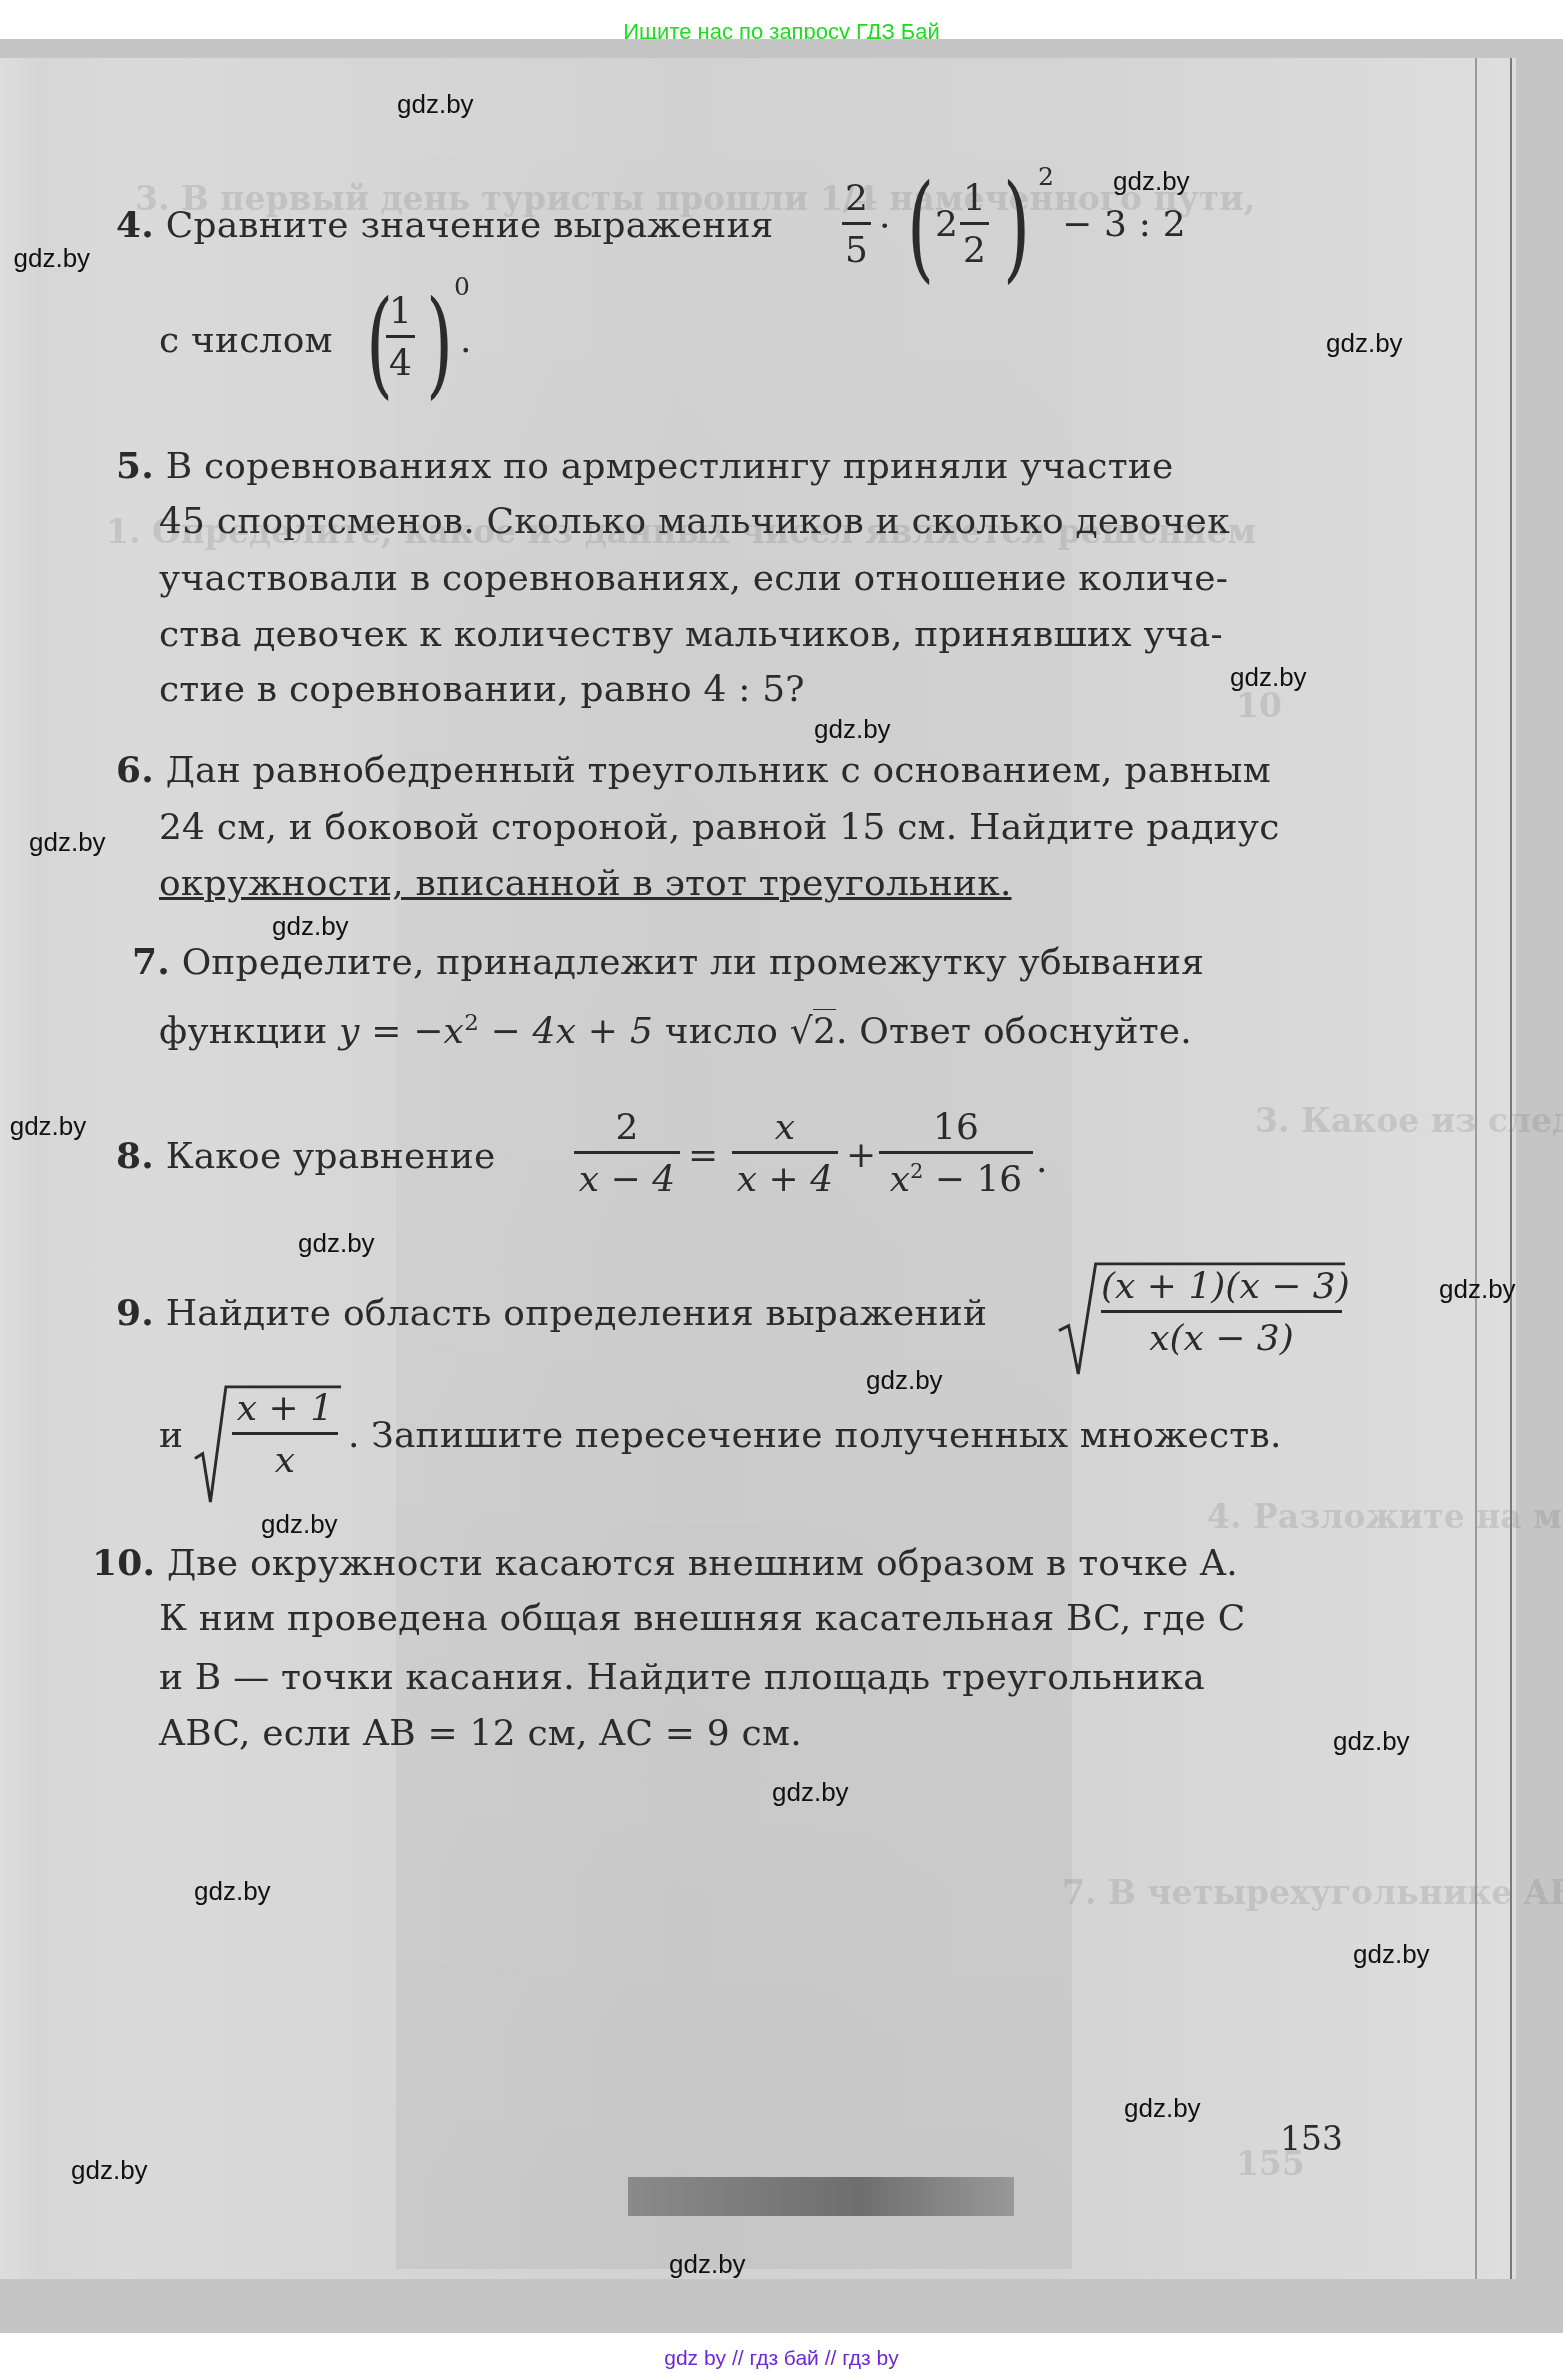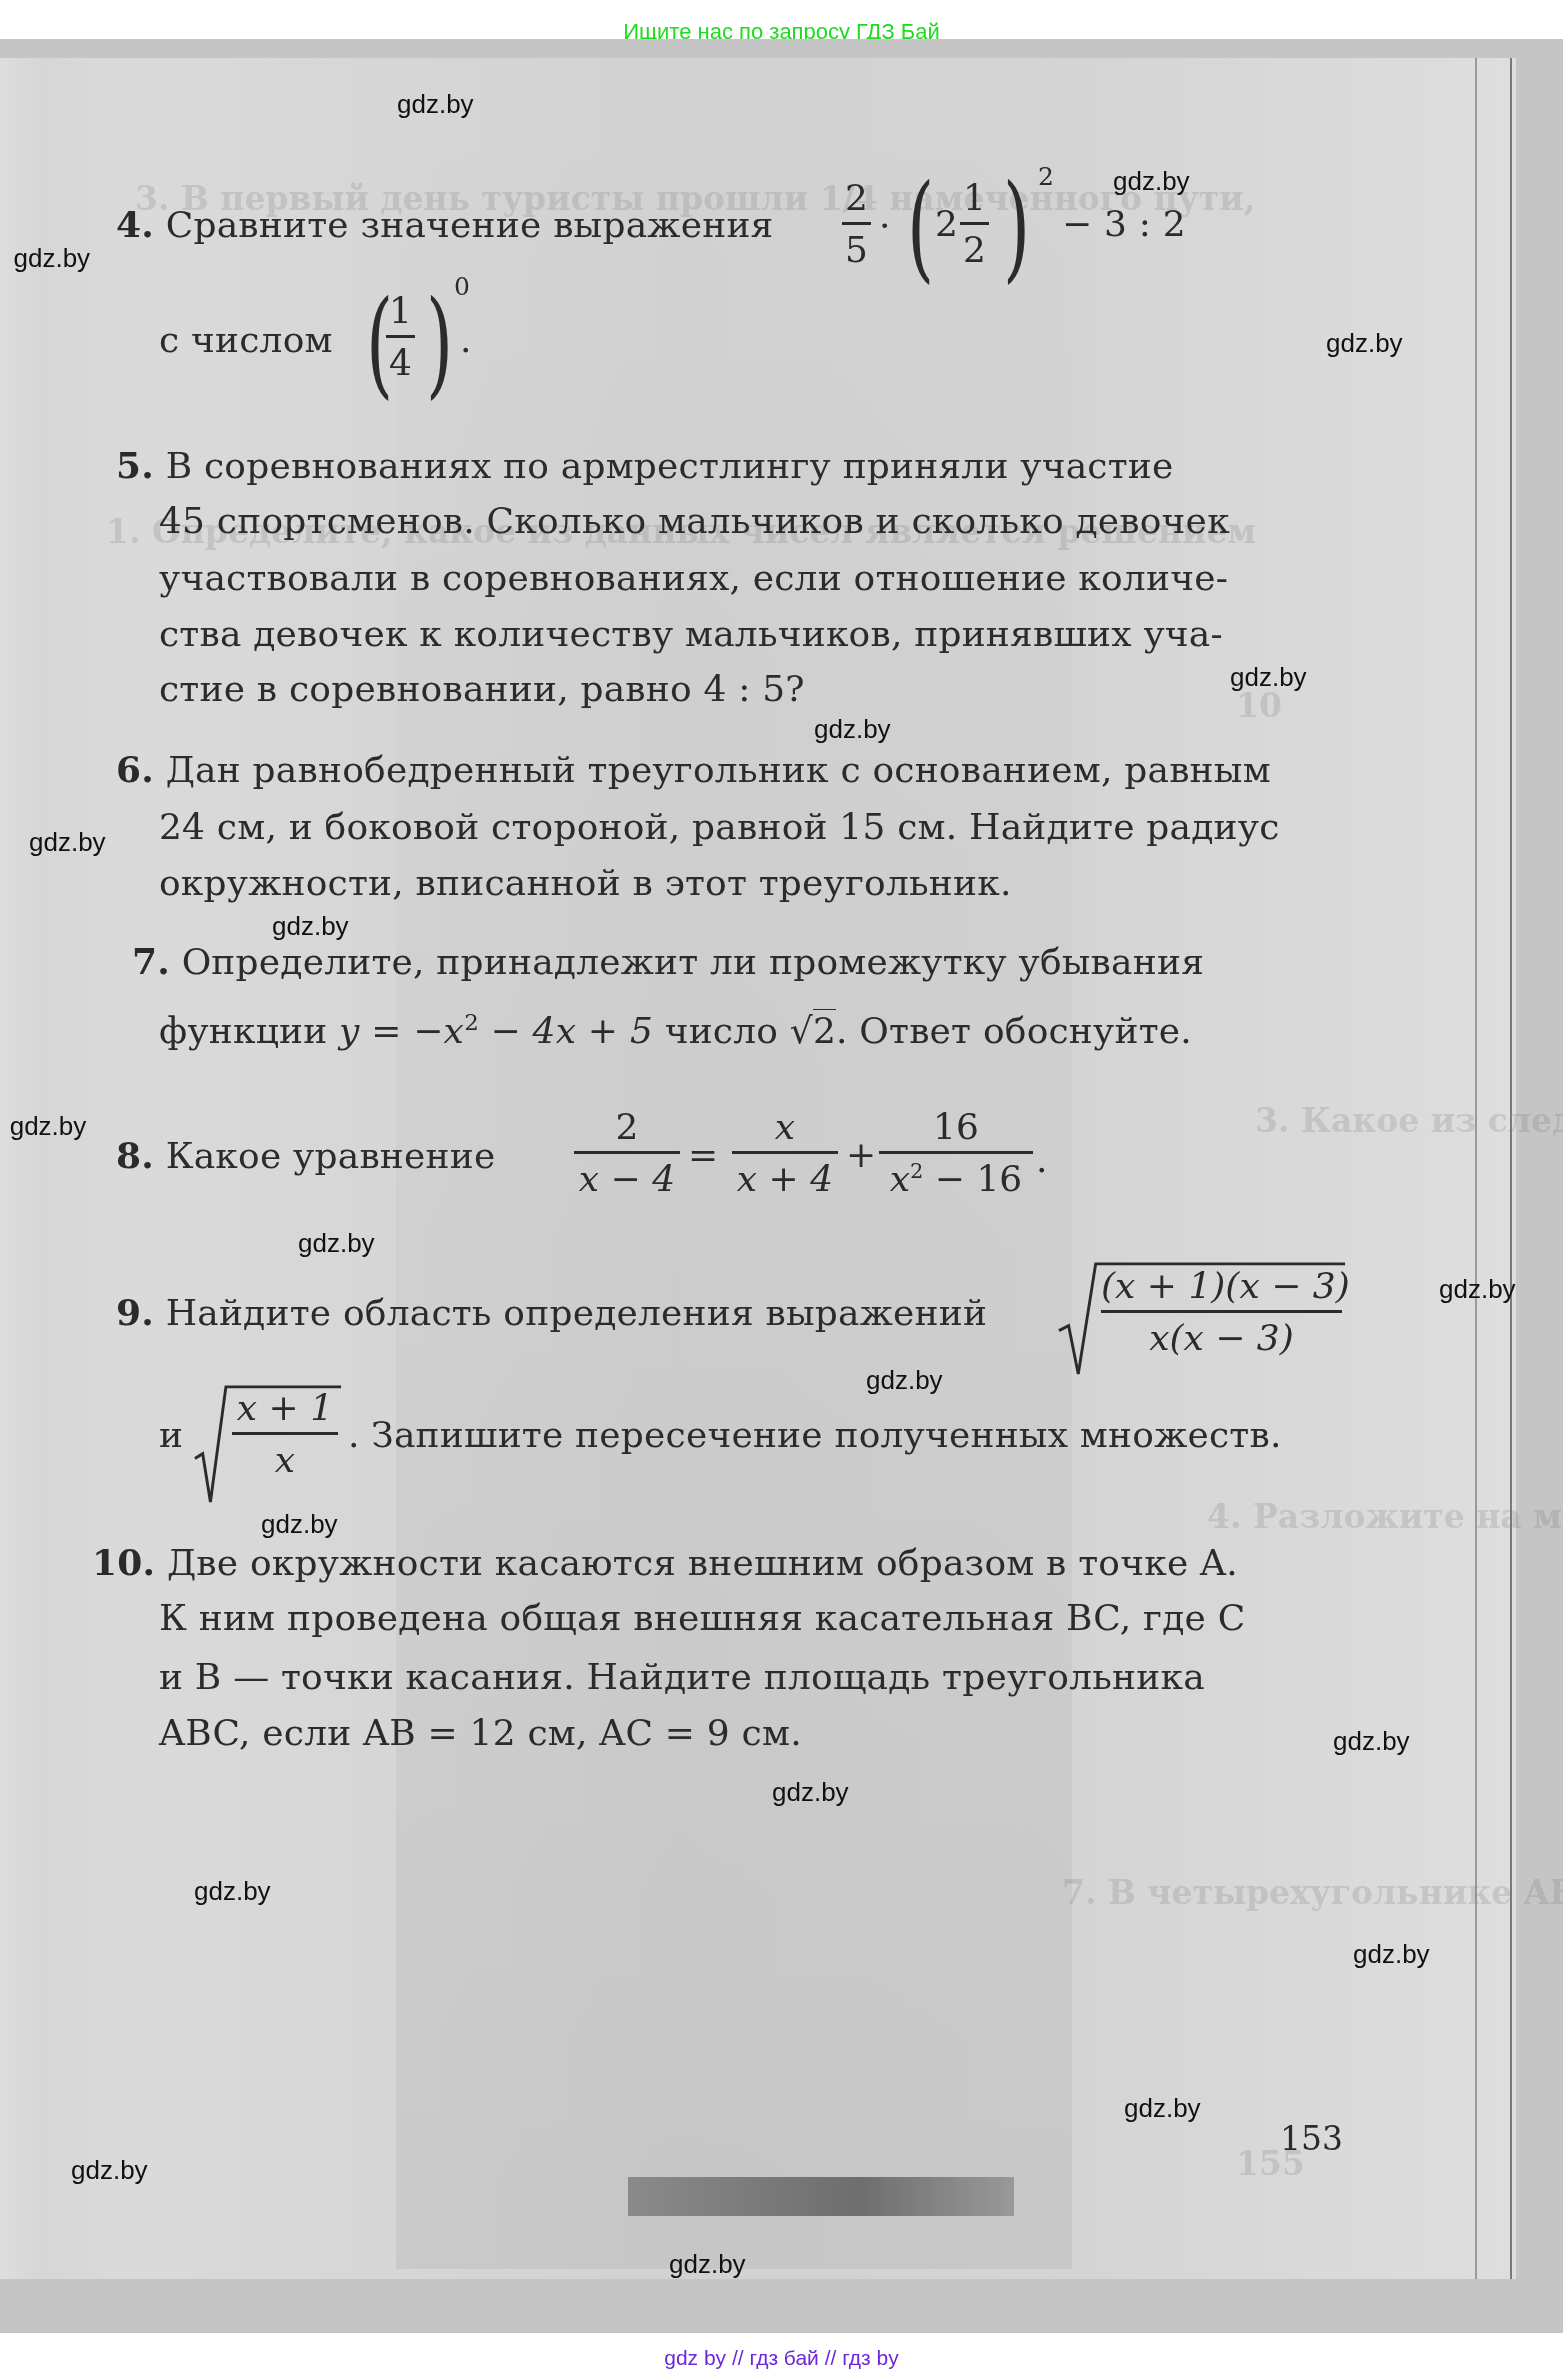--- a/index.html
+++ b/index.html
@@ -89,21 +89,21 @@
 <div class="t" style="left:159px;top:500px;">45 спортсменов. Сколько мальчиков и сколько девочек</div>
 <div class="t" style="left:159px;top:557px;">участвовали в соревнованиях, если отношение количе-</div>
 <div class="t" style="left:159px;top:613px;">ства девочек к количеству мальчиков, принявших уча-</div>
 <div class="t" style="left:159px;top:668px;">стие в соревновании, равно 4 : 5?</div>
 
 <div class="t" style="left:116px;top:748px;">
   <span class="num">6.</span>
   <span>Дан равнобедренный треугольник с основанием, равным</span>
 </div>
 <div class="t" style="left:159px;top:806px;">24 см, и боковой стороной, равной 15 см. Найдите радиус</div>
-<div class="t" style="left:159px;top:862px;">окружности, вписанной в этот треугольник.</div>
+<div class="t" style="left:159px;top:862px;text-decoration:underline;">окружности, вписанной в этот треугольник.</div>
 
 <div class="t" style="left:116px;top:940px;margin-left:16px;">
   <span class="num">7.</span>
   <span>Определите, принадлежит ли промежутку убывания</span>
 </div>
 <div class="t" style="left:159px;top:1009px;">
   <span>функции</span>
   <i>y = −x</i><sup style="font-size:23px;">2</sup><i> − 4x + 5</i><span> число </span><span>√</span><span style="border-top:1.9px solid #2b2b2b;">2</span><span>. Ответ обоснуйте.</span>
 </div>
 

